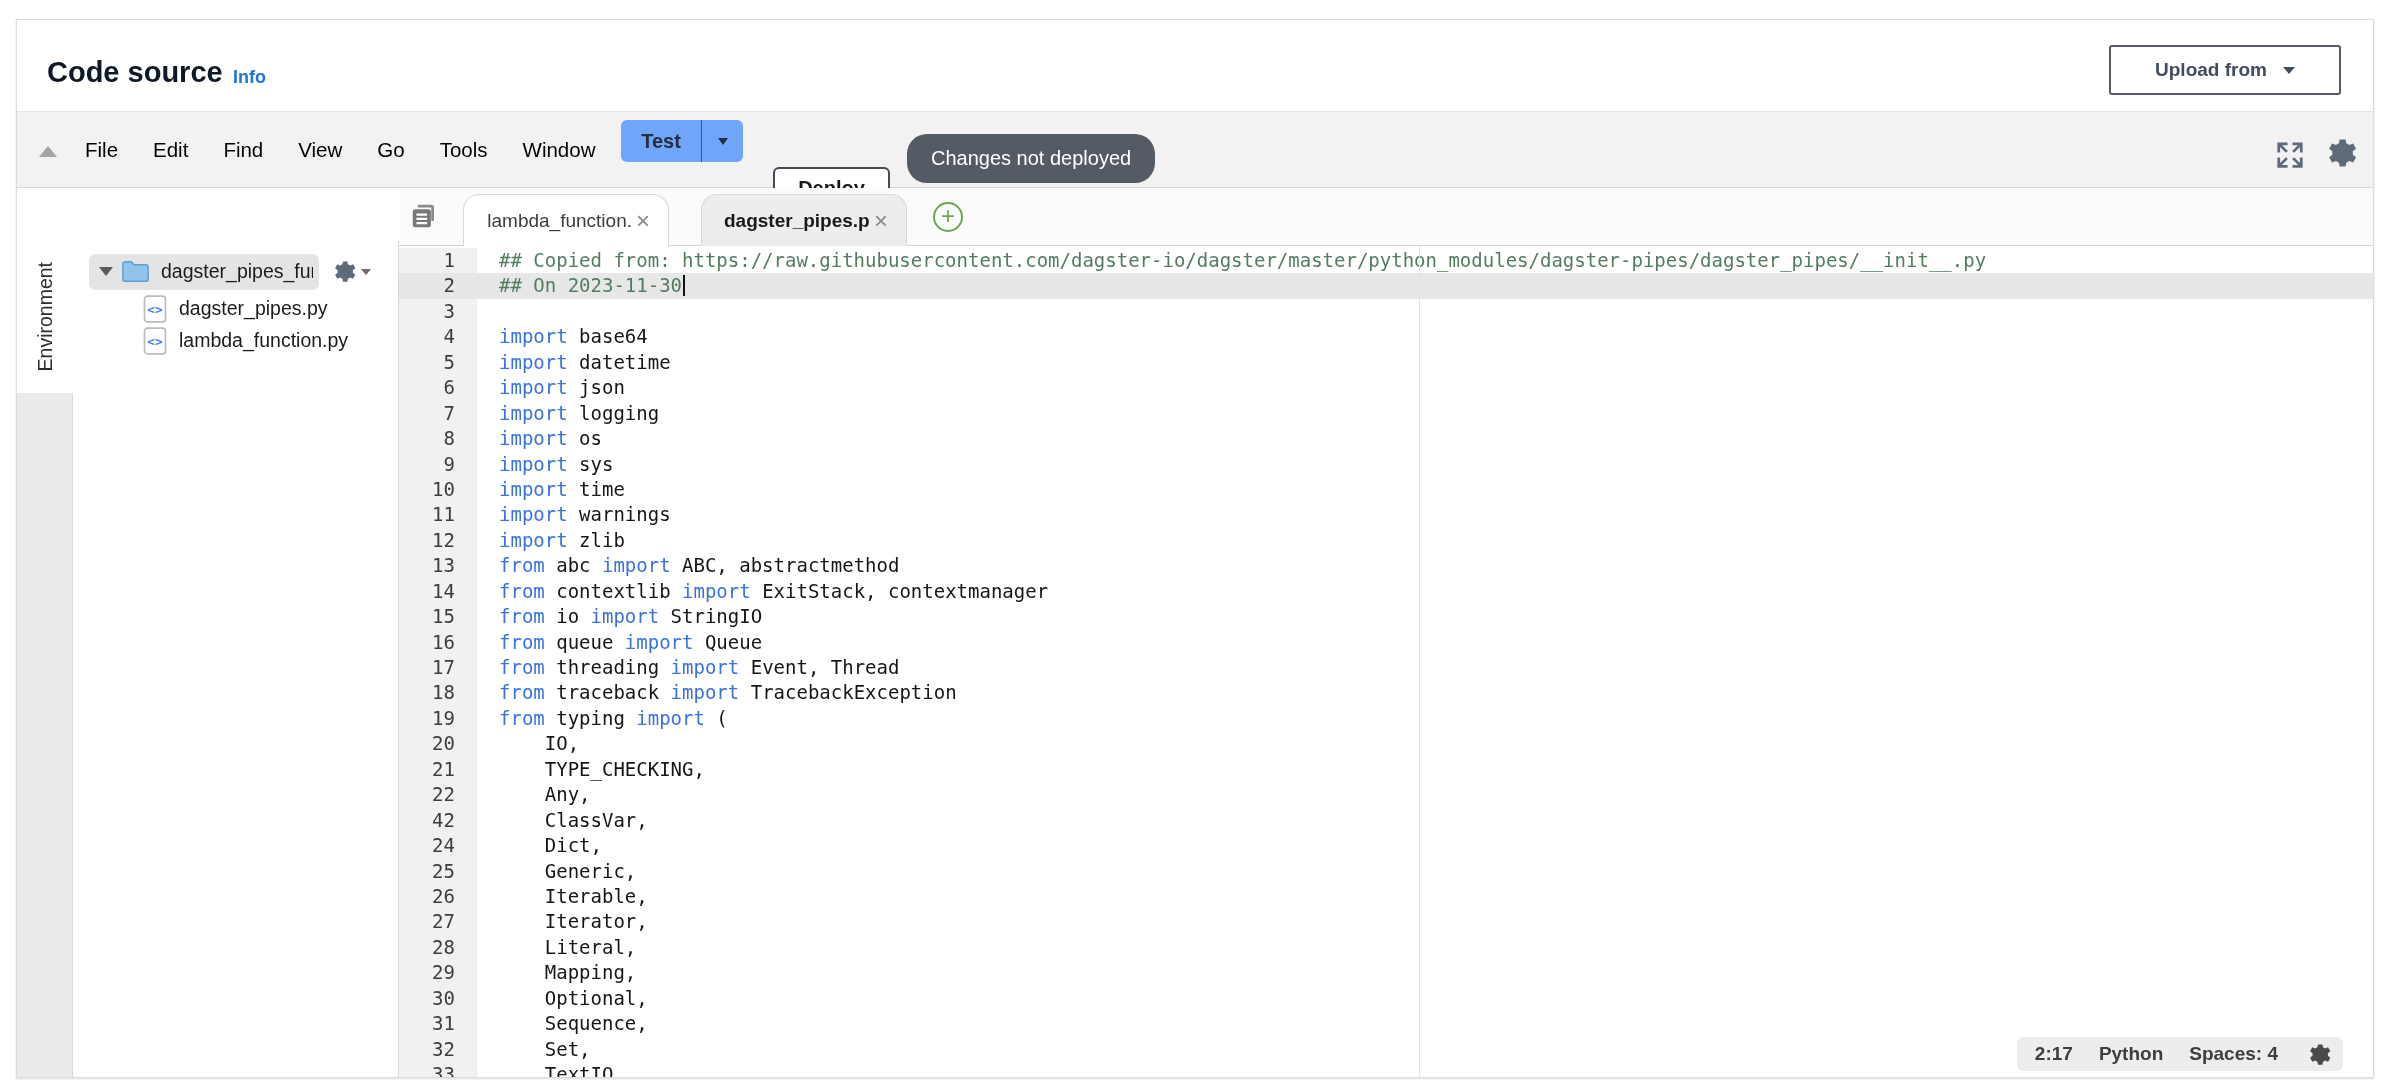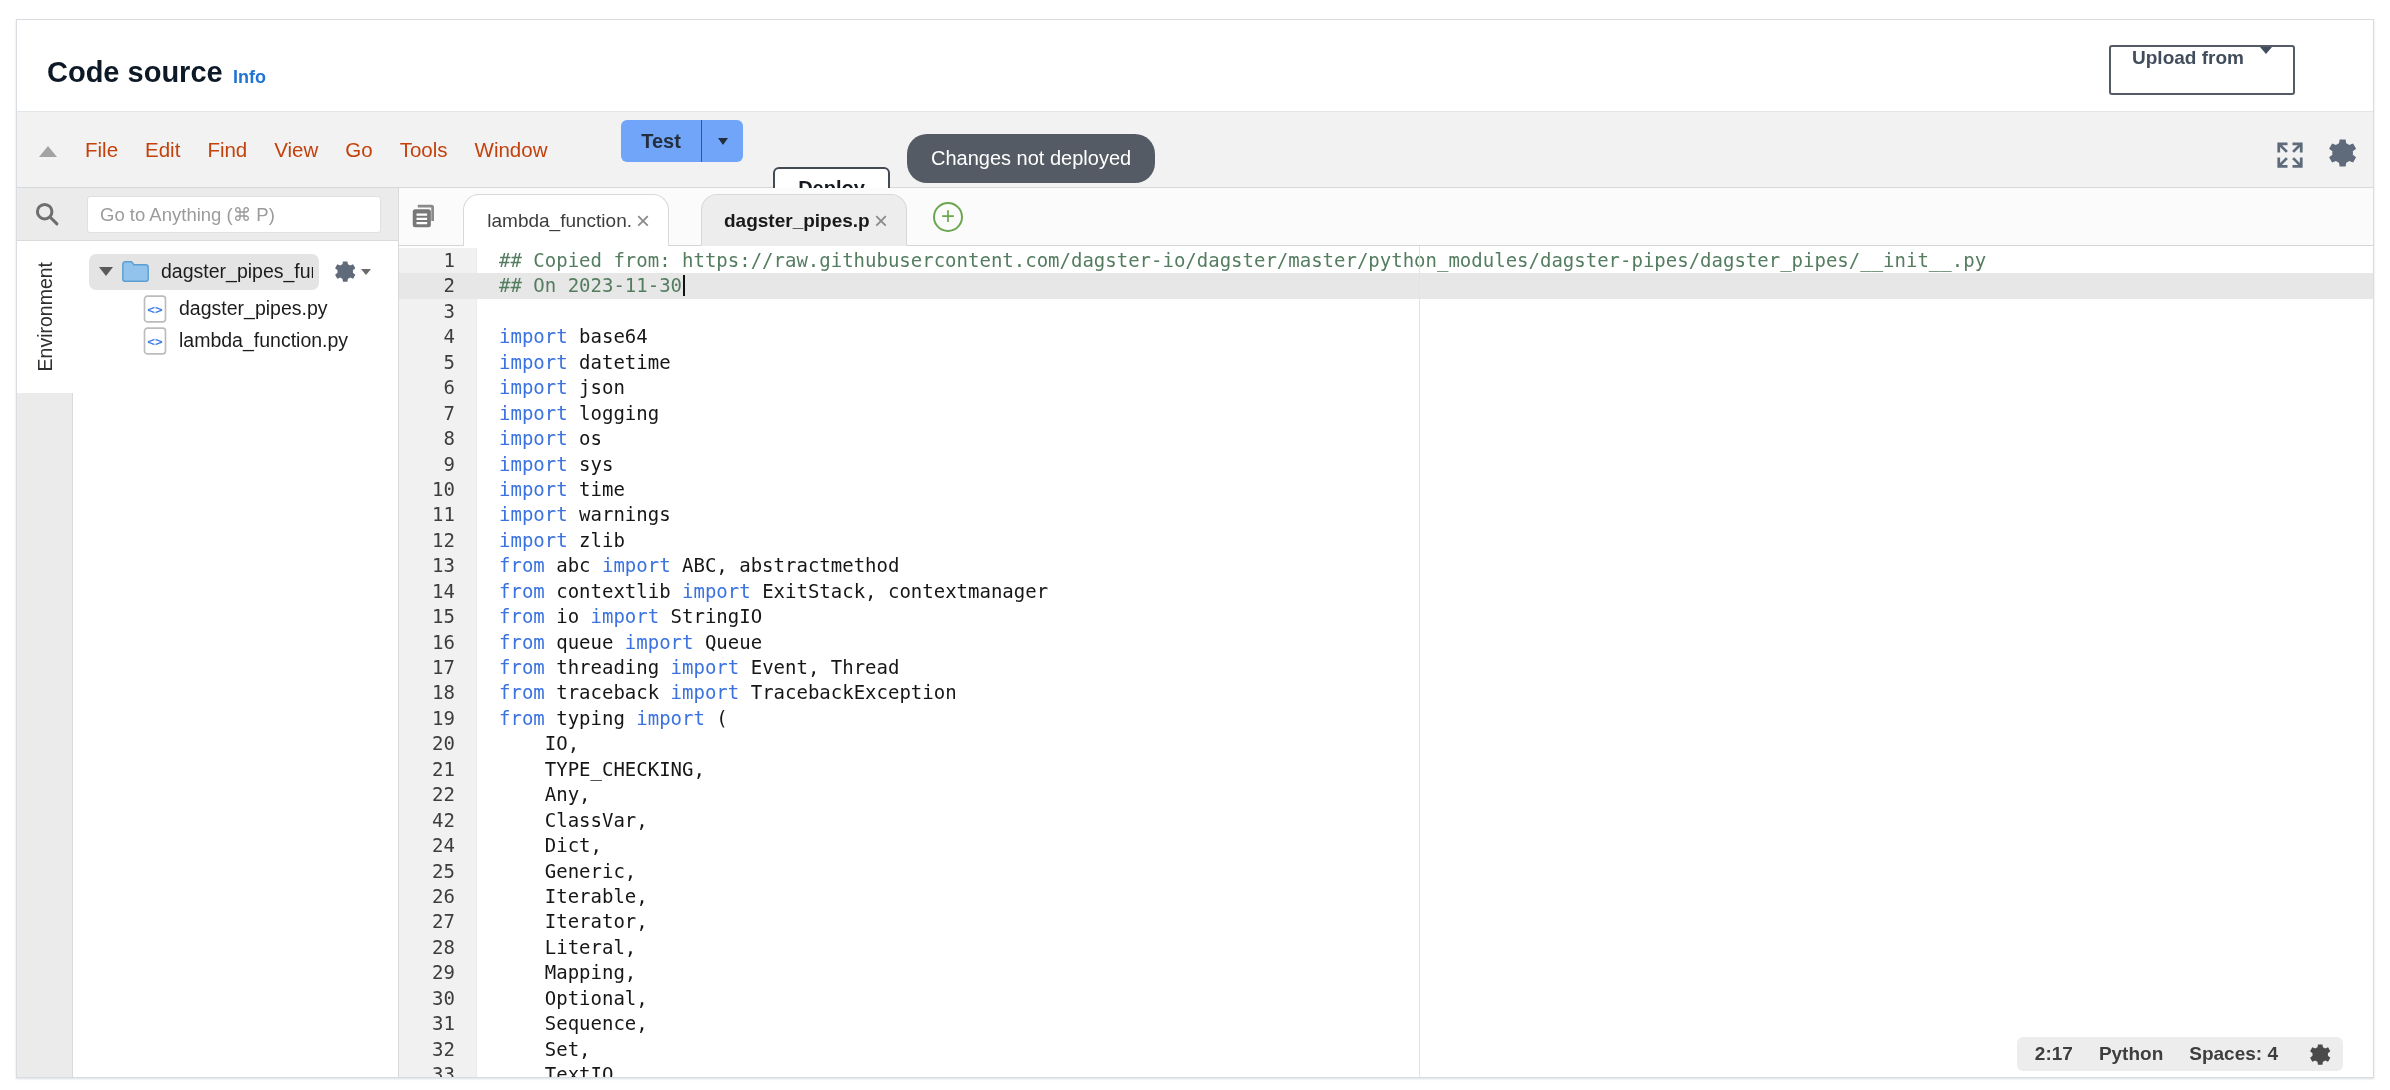--- a/index.html
+++ b/index.html
@@ -5,36 +5,36 @@
   * { margin:0; padding:0; box-sizing:border-box; }
   html,body { width:2390px; height:1090px; }
   body { position:relative; background:#ffffff; font-family:"Liberation Sans", sans-serif; overflow:hidden; }
 
   .card { position:absolute; left:16px; top:19px; width:2358px; height:1059px;
           background:#fff; border:1px solid #d9dde1; box-shadow:0 1px 2px rgba(0,30,50,.15); overflow:hidden; }
 
   
   .hdr-title { position:absolute; left:30px; top:36px; font-size:29px; font-weight:bold; color:#0d1926; }
   .hdr-info  { position:absolute; left:216px; top:47px; font-size:18px; font-weight:bold; color:#2074d5; cursor:pointer; }
-  .upload-btn { position:absolute; left:2092px; top:25px; width:186px; height:50px;
+  .upload-btn { position:absolute; left:2092px; top:25px; width:232px; height:50px;
                 border:2px solid #545b64; border-radius:3px; background:#fff;
-                display:flex; justify-content:center; gap:16px;
+                display:flex; align-items:center; justify-content:center; gap:16px;
                 font-size:19px; font-weight:bold; color:#414d5c; cursor:pointer; }
   .caret { display:inline-block; width:0; height:0;
            border-left:.45em solid transparent; border-right:.45em solid transparent;
            border-top:.55em solid currentColor; }
 
   
   .menubar { position:absolute; left:0; top:91px; width:100%; height:77px; background:#f2f2f2;
              border-top:1px solid #e3e6e6; border-bottom:1px solid #d6d9d9; }
   .menu-collapse { position:absolute; left:22px; top:34px; width:0; height:0;
                    border-left:9px solid transparent; border-right:9px solid transparent;
                    border-bottom:11px solid #a3a3a3; cursor:pointer; }
   .menu-items { position:absolute; left:68px; top:0; height:100%; display:flex; align-items:center;
-                gap:27px; font-size:20.5px; color:#c2410c; }
+                gap:35px; font-size:20.5px; color:#000000; }
   .menu-item { cursor:pointer; }
   .test-btn { position:absolute; left:604px; top:8px; height:42px; display:flex;
               background:#71a5f9; border-radius:6px; overflow:hidden; cursor:pointer; }
   .test-main { width:81px; display:flex; align-items:center; justify-content:center;
                font-size:20px; font-weight:bold; color:#232f3e; border-right:1px solid #49545f; }
   .test-arrow { width:41px; display:flex; align-items:center; justify-content:center; color:#232f3e; font-size:13px; }
   .deploy-btn { position:absolute; left:756px; top:19px; width:117px; height:42px; background:#fff;
                 border:2px solid #434a54; border-radius:6px; display:flex; align-items:center; justify-content:center;
                 font-size:20px; font-weight:bold; color:#16191f; cursor:pointer;margin-top:36px; }
   .badge { position:absolute; left:890px; top:22px; height:49px; padding:16px 24px; background:#545b64;
@@ -153,29 +153,20 @@
           <path d="M21 21l-6.5-6.5"></path>
       </svg>
     </div>
     <div class="mb-gear">
       <svg class="gear-svg" width="36" height="36" viewBox="0 0 24 24" fill="#5f6b7a">
         <path d="M12 8.2a3.8 3.8 0 100 7.6 3.8 3.8 0 000-7.6zm9.3 3.8c0-.4 0-.8-.1-1.2l2.2-1.7-2-3.5-2.6 1.1a7.6 7.6 0 00-2-1.2L16.4 3h-4l-.4 2.5a7.6 7.6 0 00-2 1.2L7.4 5.6l-2 3.5 2.2 1.7a7.7 7.7 0 000 2.4l-2.2 1.7 2 3.5 2.6-1.1a7.6 7.6 0 002 1.2l.4 2.5h4l.4-2.5a7.6 7.6 0 002-1.2l2.6 1.1 2-3.5-2.2-1.7c.1-.4.1-.8.1-1.2z"></path>
       </svg>
     </div>
   </div>
 
-  <div class="search-row">
-    <span class="search-icon">
-      <svg width="28" height="28" viewBox="0 0 24 24" fill="none" stroke="#6e6e6e" stroke-width="2.6" stroke-linecap="round">
-        <circle cx="10" cy="10" r="6.2"></circle>
-          <path d="M14.8 14.8L20.5 20.5"></path>
-      </svg>
-    </span>
-    <input class="search-input" type="text" placeholder="Go to Anything (⌘ P)" style="">
-  </div>
 
   <div class="rail">
     <div class="env-tab">
       <span>Environment</span>
     </div>
   </div>
 
   <div class="tree">
     <div class="tree-folder-row">
       <div class="folder-hl"></div>

